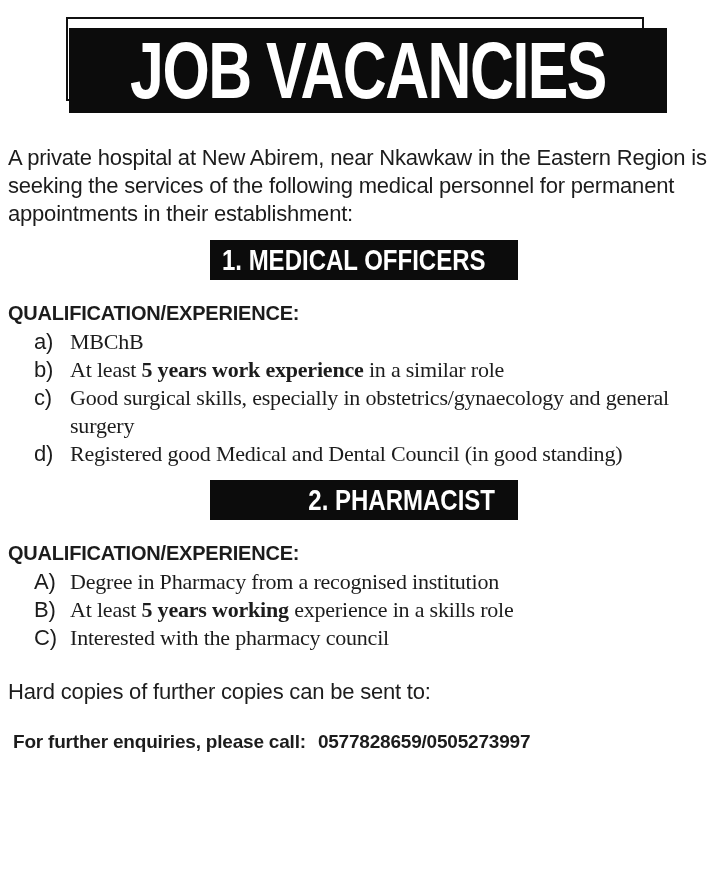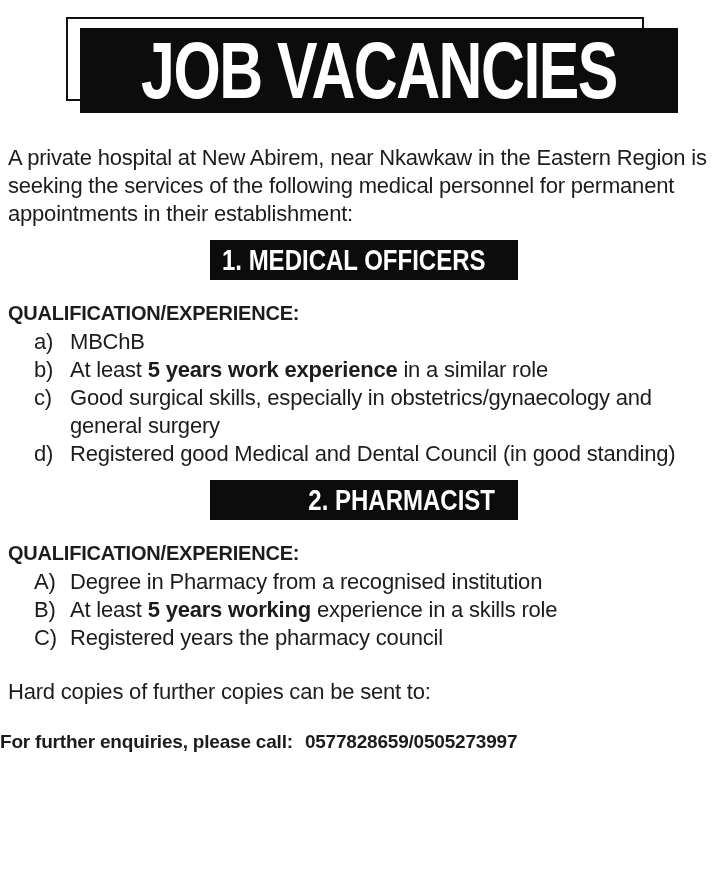--- a/index.html
+++ b/index.html
@@ -14,21 +14,21 @@
 
   
   .title-wrap { position:relative; height:130px; }
   .title-shadow {
     position:absolute; left:66px; top:17px;
     width:578px; height:84px;
     background:#ffffff; border:2px solid #111111;
     box-sizing:border-box;
   }
   .title-box {
-    position:absolute; left:80px; top:28px;
+    position:absolute; left:69px; top:28px;
     width:598px; height:85px;
     background:#0c0c0c;
     display:flex; align-items:center; justify-content:center;
   }
   .title-text {
     display:inline-block;
     color:#ffffff; font-weight:bold;
     font-size:80px; line-height:1;
     letter-spacing:-2px; white-space:nowrap;
     transform:scaleX(0.76); transform-origin:50% 50%;
@@ -54,27 +54,27 @@
     transform:scaleX(0.8); transform-origin:50% 50%;
   }
 
   .qual-heading {
     margin:22px 0 0; padding-left:8px;
     font-size:20px; font-weight:bold; letter-spacing:-0.2px;
   }
   .qual-list { margin:3px 0 0; }
   .item { display:flex; }
   .item-label { flex:0 0 36px; margin-left:34px; }
-  .item-text { flex:1; padding-right:8px; }
+  .item-text { flex:1; padding-right:8px;font-family:Liberation Serif, serif; }
 
   
   .contact-soft { margin:26px 0 0; padding:0 6px 0 8px; }
   .contact-hard { margin:26px 0 0; padding:0 6px 0 8px; }
   .enquiries {
-    margin:22px 0 0; padding-left:0;
+    margin:22px 0 0; padding-left:13px;
     font-size:19px; font-weight:bold; letter-spacing:-0.2px; line-height:28px;
   }
   .phone { margin-left:12px; }
   b { font-weight:bold; }
 </style>
 </head>
 <body>
 
 <div class="page">
 
@@ -124,21 +124,21 @@
       <div class="item">
           <span class="item-label">A)</span>
           <span class="item-text"><span>Degree in Pharmacy from a recognised institution</span><b></b><span></span></span>
         </div>
           <div class="item">
           <span class="item-label">B)</span>
           <span class="item-text"><span>At least </span><b>5 years working</b><span> experience in a skills role</span></span>
         </div>
           <div class="item">
           <span class="item-label">C)</span>
-          <span class="item-text"><span>Registered years the pharmacy council</span><b></b><span></span></span>
+          <span class="item-text"><span>Interested with the pharmacy council</span><b></b><span></span></span>
         </div>
         </div>
     </div>
   </div>
 
 
   <div class="contact-hard">
     <div class="contact-line">Hard copies of further copies can be sent to:</div>
   </div>
 

